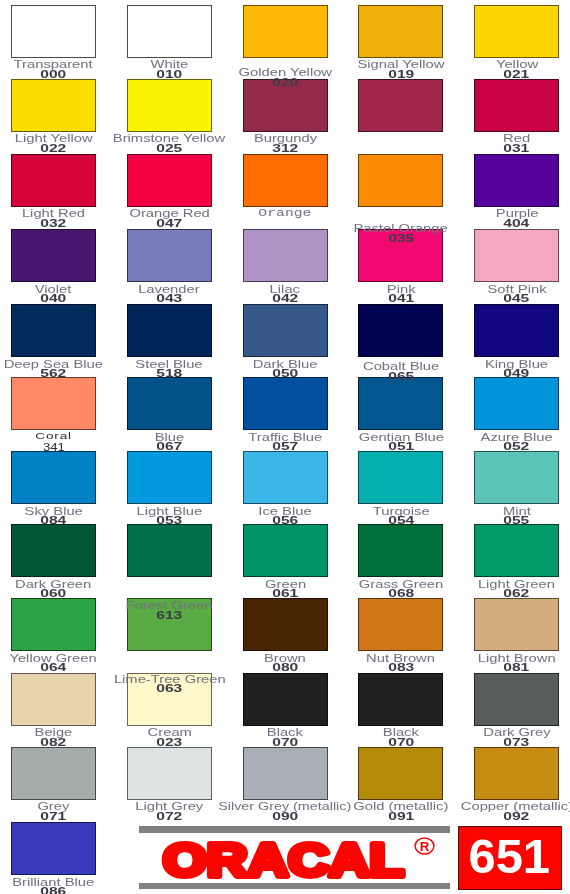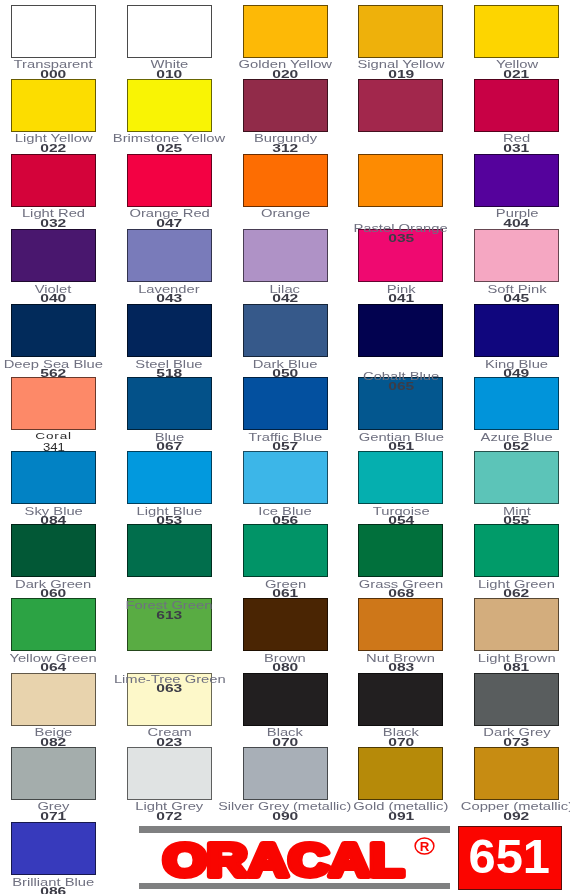--- a/index.html
+++ b/index.html
@@ -94,21 +94,21 @@
     <div class="swatch" style="left: 474.2px; top: 746.6px; background: rgb(199, 140, 18); border-color: rgb(83, 58, 7);"></div>
     <div class="swatch" style="left: 11px; top: 822.2px; background: rgb(55, 58, 188); border-color: rgb(23, 24, 78);"></div>
     <div class="label" style="left: -76.5px; top: 59px;">
       <div class="nm"><i>Transparent</i></div>
       <div class="cd"><i>000</i></div>
     </div>
     <div class="label" style="left: 39.3px; top: 59px;">
       <div class="nm"><i>White</i></div>
       <div class="cd"><i>010</i></div>
     </div>
-    <div class="label" style="left: 155.1px; top: 59px;">
+    <div class="label" style="left: 155.1px; top: 67px;">
       <div class="nm"><i>Golden Yellow</i></div>
       <div class="cd"><i>020</i></div>
     </div>
     <div class="label" style="left: 270.9px; top: 59px;">
       <div class="nm"><i>Signal Yellow</i></div>
       <div class="cd"><i>019</i></div>
     </div>
     <div class="label" style="left: 386.7px; top: 59px;">
       <div class="nm"><i>Yellow</i></div>
       <div class="cd"><i>021</i></div>
@@ -130,21 +130,21 @@
       <div class="cd"><i>031</i></div>
     </div>
     <div class="label" style="left: -76.5px; top: 208px;">
       <div class="nm"><i>Light Red</i></div>
       <div class="cd"><i>032</i></div>
     </div>
     <div class="label" style="left: 39.3px; top: 208px;">
       <div class="nm"><i>Orange Red</i></div>
       <div class="cd"><i>047</i></div>
     </div>
-    <div class="label" style="left: 155.1px; top: 208px;">
+    <div class="label" style="left: 155.1px; top: 208px; font-family: Liberation Mono, monospace;">
       <div class="nm"><i>Orange</i></div>
     </div>
     <div class="label" style="left: 270.9px; top: 208px; margin-top: 15px;">
       <div class="nm"><i>Pastel Orange</i></div>
       <div class="cd"><i>035</i></div>
     </div>
     <div class="label" style="left: 386.7px; top: 208px;">
       <div class="nm"><i>Purple</i></div>
       <div class="cd"><i>404</i></div>
     </div>
@@ -173,21 +173,21 @@
       <div class="cd"><i>562</i></div>
     </div>
     <div class="label" style="left: 39.3px; top: 358.5px;">
       <div class="nm"><i>Steel Blue</i></div>
       <div class="cd"><i>518</i></div>
     </div>
     <div class="label" style="left: 155.1px; top: 358.5px;">
       <div class="nm"><i>Dark Blue</i></div>
       <div class="cd"><i>050</i></div>
     </div>
-    <div class="label" style="left: 270.9px; top: 371px;">
+    <div class="label" style="left: 270.9px; top: 361px;">
       <div class="nm"><i>Cobalt Blue</i></div>
       <div class="cd"><i>065</i></div>
     </div>
     <div class="label" style="left: 386.7px; top: 358.5px;">
       <div class="nm"><i>King Blue</i></div>
       <div class="cd"><i>049</i></div>
     </div>
     <div class="label alt" style="left: -76.5px; top: 431.7px;">
       <div class="nm"><i>Coral</i></div>
       <div class="cd"><i>341</i></div>

